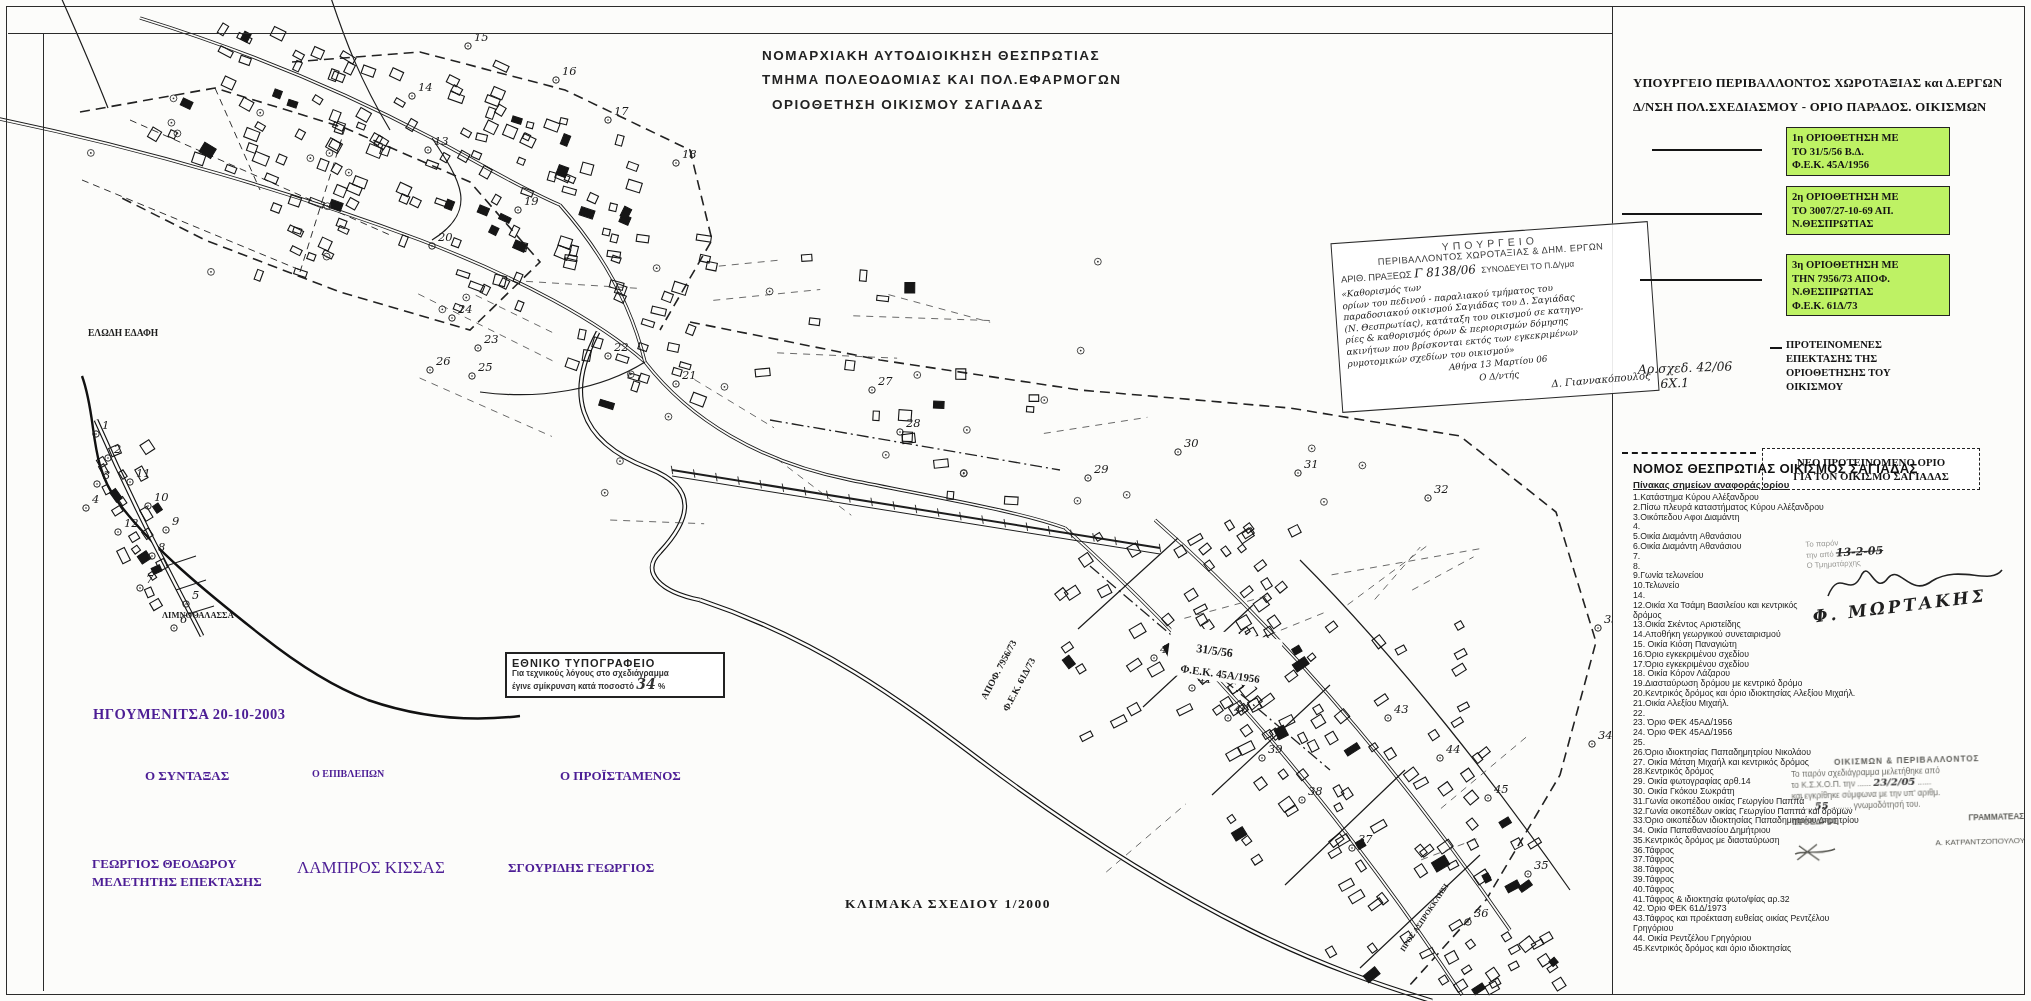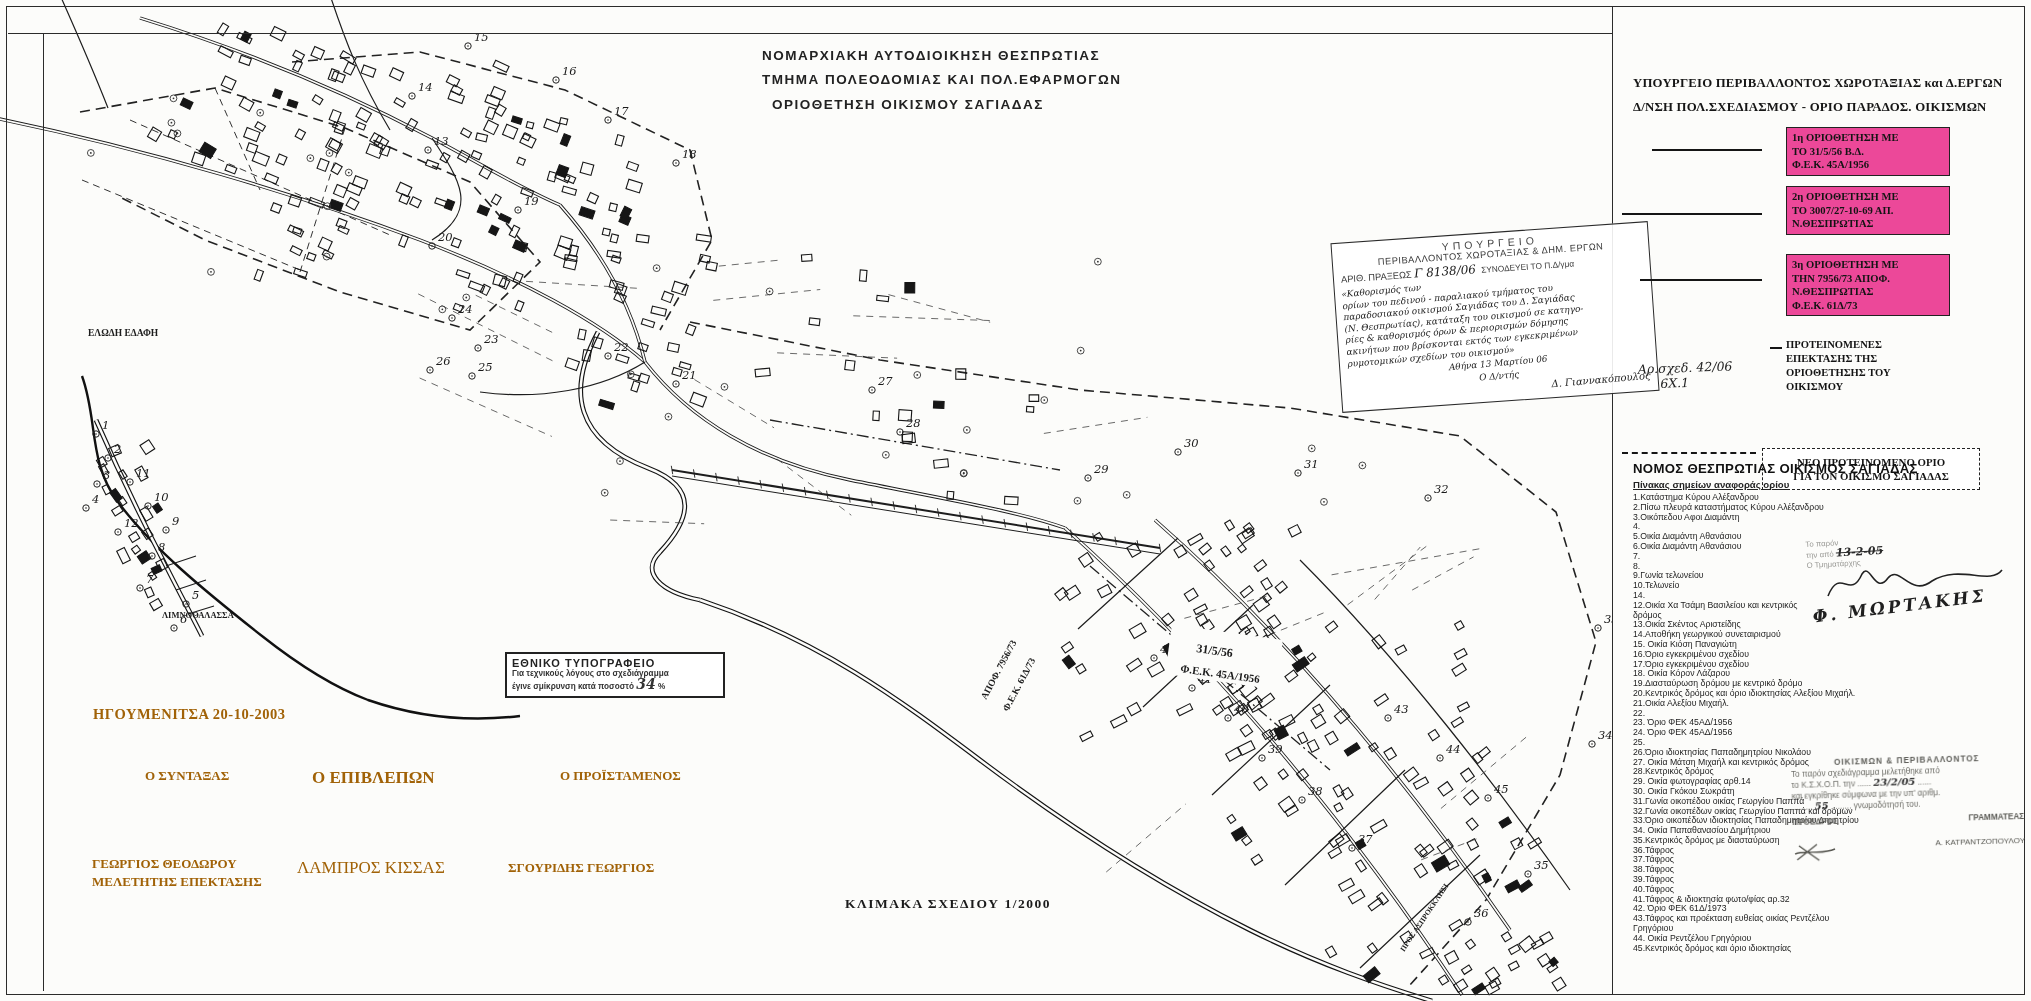--- a/index.html
+++ b/index.html
@@ -12,21 +12,21 @@
   .panel-divider{position:absolute;left:1612px;top:6px;width:1.4px;height:989px;background:#2b2b2b;}
   .hw{font-family:"DejaVu Serif",serif;font-style:italic;}
 
   
   .title-line{position:absolute;font-family:Liberation Sans, sans-serif;font-size:13.5px;
               letter-spacing:1.5px;font-weight:bold;color:#222;}
 
   
   .ph{position:absolute;font-family:"Liberation Serif",serif;font-weight:bold;font-size:12.8px;color:#161616;letter-spacing:.2px;}
   .leg-sym{position:absolute;background:#151515;height:2px;}
-  .leg-box{position:absolute;left:1786px;width:152px;border:1.5px solid #222;background:#ec4899;
+  .leg-box{position:absolute;left:1786px;width:152px;border:1.5px solid #222;background:#bef264;
            font-family:"Liberation Serif",serif;font-weight:bold;font-size:10.6px;line-height:13.5px;
            padding:3px 5px;color:#141414;}
   .leg-free{position:absolute;left:1786px;width:170px;font-family:"Liberation Serif",serif;
             font-weight:bold;font-size:10.6px;line-height:14px;color:#141414;}
   .neo-box{position:absolute;left:1762px;top:416px;width:212px;border:1.6px dashed #222;
            font-family:"Liberation Serif",serif;font-weight:bold;font-size:10.8px;line-height:14px;
            text-align:center;padding:6px 2px;color:#141414;background:#fff;margin-top:32px;}
   .neo-sym{position:absolute;left:1622px;top:452px;width:134px;border-top:2.2px dashed #151515;}
   .tick{position:absolute;left:1770px;top:347px;width:12px;height:2px;background:#151515;}
   .dwg-no{position:absolute;left:1638px;top:360px;font-size:12.5px;color:#222;transform:rotate(-2deg);line-height:15px;}
@@ -44,21 +44,21 @@
            letter-spacing:3px;color:#1f1f1f;font-weight:bold;}
   .scribble{position:absolute;left:1820px;top:556px;}
 
   .stamp2{position:absolute;left:1792px;top:756px;width:232px;transform:rotate(-1.5deg);
           font-size:8.2px;line-height:10.5px;color:#6e6e68;filter:blur(.2px);}
   .stamp2 .dk{font-family:"DejaVu Serif",serif;font-style:italic;font-weight:bold;color:#2c2c2c;font-size:10px;filter:none;}
   .stamp2-roles{display:flex;justify-content:space-between;margin-top:4px;font-weight:bold;color:#5d5d58;}
   .stamp2-names{display:flex;justify-content:space-between;margin-top:14px;color:#55554f;font-size:8px;}
 
   
-  .sg{position:absolute;font-family:"Liberation Serif",serif;color:#a16207;}
+  .sg{position:absolute;font-family:"Liberation Serif",serif;color:#4c1d95;}
 
   
   .print-stamp{position:absolute;left:505px;top:652px;width:206px;border:2px solid #222;background:#fff;
                padding:3px 5px 4px;color:#222;}
   .print-stamp .t{text-align:left;font-weight:bold;font-size:11px;letter-spacing:1px;}
   .print-stamp .l{font-size:8.2px;line-height:10px;font-weight:bold;color:#333;}
   .pct{font-family:"DejaVu Serif",serif;font-style:italic;font-size:14px;font-weight:bold;}
 
   
   .map-stamp{position:absolute;left:1336px;top:232px;width:302px;transform:rotate(-4deg);
@@ -804,21 +804,21 @@
     <div class="l">Για τεχνικούς λόγους στο σχεδιάγραμμα</div>
     <div class="l">
       <span>έγινε σμίκρυνση κατά ποσοστό</span>
       <span class="pct">34</span>
       <span>%</span>
     </div>
   </div>
 
   <div class="sg" style="left:93px;top:706px;font-size:14.5px;letter-spacing:.5px;font-weight:bold">ΗΓΟΥΜΕΝΙΤΣΑ  20-10-2003</div>
   <div class="sg" style="left:145px;top:768px;font-size:13px;font-weight:bold">Ο ΣΥΝΤΑΞΑΣ</div>
-  <div class="sg" style="left:312px;top:768px;font-size:17px;font-weight:bold">Ο ΕΠΙΒΛΕΠΩΝ</div>
+  <div class="sg" style="left:312px;top:768px;font-size:10px;font-weight:bold">Ο ΕΠΙΒΛΕΠΩΝ</div>
   <div class="sg" style="left:560px;top:768px;font-size:13px;font-weight:bold">Ο ΠΡΟΪΣΤΑΜΕΝΟΣ</div>
   <div class="sg" style="left:92px;top:856px;font-size:13px;font-weight:bold">ΓΕΩΡΓΙΟΣ ΘΕΟΔΩΡΟΥ</div>
   <div class="sg" style="left:92px;top:874px;font-size:13px;font-weight:bold">ΜΕΛΕΤΗΤΗΣ ΕΠΕΚΤΑΣΗΣ</div>
   <div class="sg" style="left:297px;top:858px;font-size:17px;font-weight:normal">ΛΑΜΠΡΟΣ ΚΙΣΣΑΣ</div>
   <div class="sg" style="left:508px;top:860px;font-size:13px;font-weight:bold">ΣΓΟΥΡΙΔΗΣ ΓΕΩΡΓΙΟΣ</div>
 
   <div class="scale-label">ΚΛΙΜΑΚΑ  ΣΧΕΔΙΟΥ 1/2000</div>
 
   <div class="ph" style="left:1633px;top:76px;width:380px">ΥΠΟΥΡΓΕΙΟ  ΠΕΡΙΒΑΛΛΟΝΤΟΣ  ΧΩΡΟΤΑΞΙΑΣ και Δ.ΕΡΓΩΝ</div>
   <div class="ph" style="left:1633px;top:100px;width:380px">Δ/ΝΣΗ ΠΟΛ.ΣΧΕΔΙΑΣΜΟΥ - ΟΡΙΟ ΠΑΡΑΔΟΣ. ΟΙΚΙΣΜΩΝ</div>

